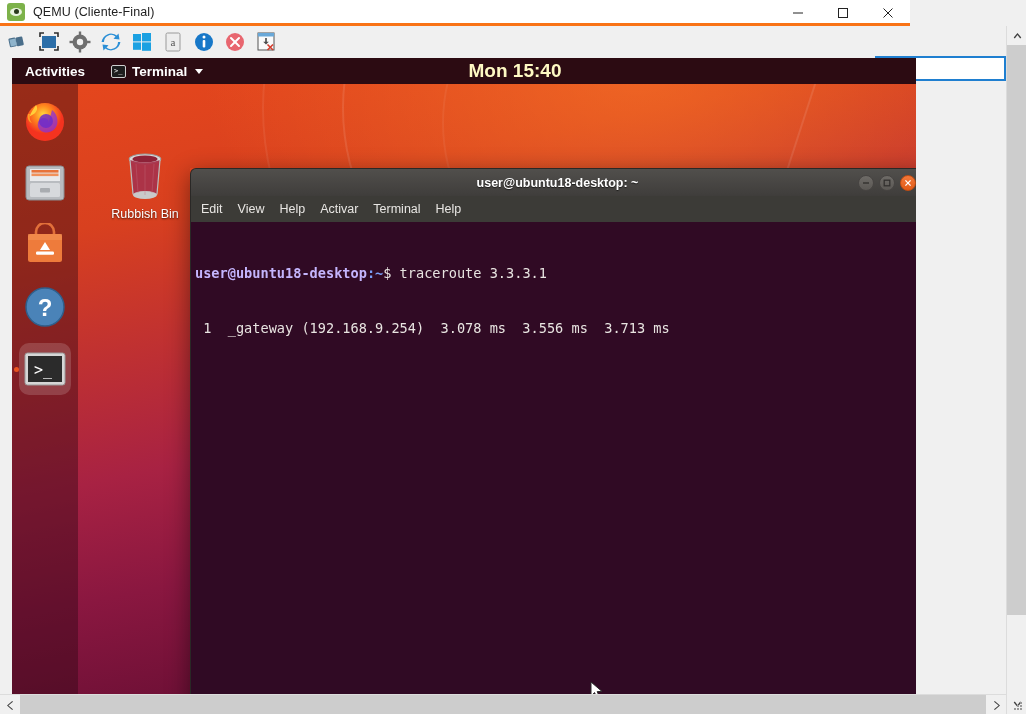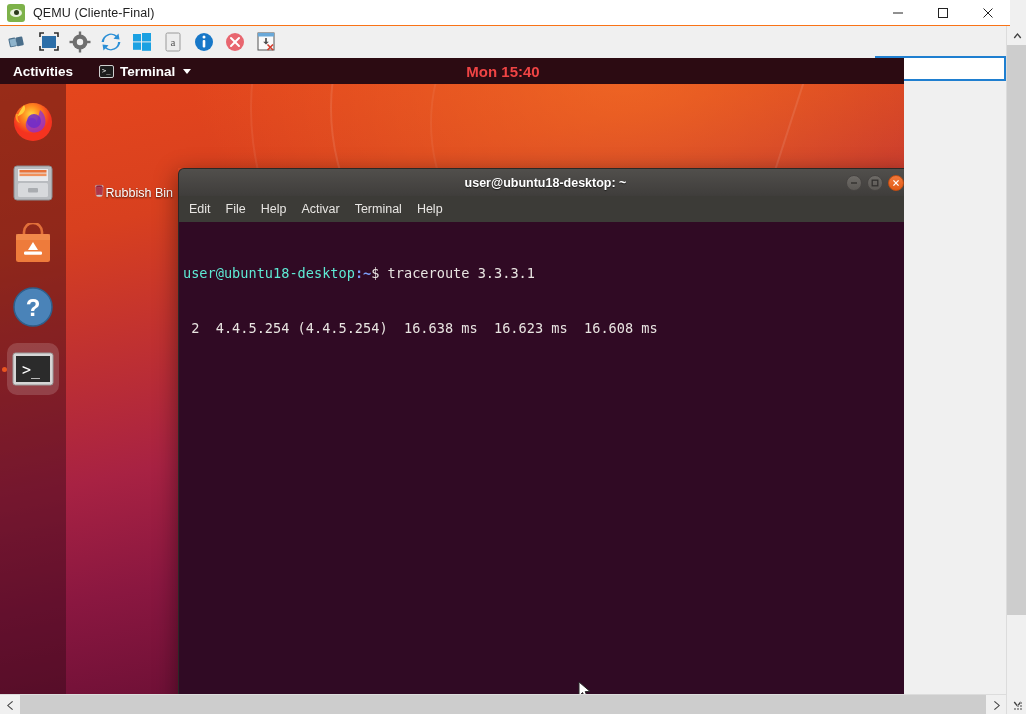--- a/index.html
+++ b/index.html
@@ -11,24 +11,24 @@
   }
 
   
   #qemu-window {
     position:relative; width:1026px; height:714px;
     background:#f0f0f0;
   }
 
   
   #qemu-titlebar {
-    position:absolute; left:0; top:0; width:1010px; height:26px;
+    position:absolute; left:0; top:0; width:910px; height:26px;
     background:#ffffff;
     display:flex; align-items:center;
-    border-bottom:1px solid #f97316;
+    border-bottom:3px solid #f97316;
   }
   #qemu-app-icon {
     width:18px; height:18px; margin-left:7px; margin-right:8px;
     border-radius:3px;
     background:#7db24a;
     position:relative; flex:none;
     display:flex; align-items:center; justify-content:center;
   }
   #qemu-app-icon .eye {
     width:12px; height:8px; border-radius:50%;
@@ -75,21 +75,21 @@
     margin-right:10px;
   }
   #qemu-address-input {
     width:131px; height:25px; border:2px solid #1f7fd0; background:#ffffff;
     font-family:"Liberation Sans", sans-serif; font-size:12px;
     padding:0 3px; color:#111; outline:none;
   }
 
   
   #guest-screen {
-    position:absolute; left:0; top:58px; width:904px; height:636px;
+    position:absolute; left:12px; top:58px; width:904px; height:636px;
     overflow:hidden;
     background:#4e0a22;
   }
 
   
   #wallpaper {
     position:absolute; left:0; top:0; width:1006px; height:636px;
     background:
       radial-gradient(ellipse 700px 420px at 62% 2%, rgba(255,130,40,.55) 0%, rgba(255,110,30,0) 62%),
       linear-gradient(168deg, #e8481c 0%, #d8401f 22%, #a82243 52%, #8a1740 66%, #6e1036 80%, #58092a 100%);
@@ -146,21 +146,21 @@
     font-family:"DejaVu Sans Mono", monospace;
   }
   #app-menu-label { font-weight:bold; font-size:13.5px; }
   #app-menu-caret {
     width:0;height:0;border-left:4.5px solid transparent;
     border-right:4.5px solid transparent;border-top:5px solid #fff;
     margin-left:2px;
   }
   #clock {
     position:absolute; left:0; right:0; text-align:center;
-    font-weight:bold; font-size:15px; color:#ef4444; pointer-events:none;
+    font-weight:bold; font-size:19px; color:#fef9c3; pointer-events:none;
   }
   #tray {
     position:absolute; right:6px; display:flex; align-items:center; gap:12px;
   }
   #tray .trayitem { display:flex; align-items:center; }
   #tray-caret {
     width:0;height:0;border-left:4.5px solid transparent;
     border-right:4.5px solid transparent;border-top:5px solid #fff;
   }
 
@@ -182,21 +182,21 @@
   }
   .dock-item.active .tile { background:rgba(255,255,255,.16); }
   .dock-dot {
     position:absolute; left:2px; top:50%; margin-top:-2.5px;
     width:5px; height:5px; border-radius:50%; background:#e95420;
   }
 
   
   #desktop-icon-trash {
     position:absolute; left:93px; top:92px; width:80px; height:82px;
-    display:flex; align-items:center;
+    display:flex; flex-direction:column; align-items:center;
     z-index:5;
   }
   #trash-label {
     color:#ffffff; font-size:12.5px; margin-top:3px;
     text-shadow:0 1px 2px rgba(0,0,0,.7); white-space:nowrap;
   }
 
   
   #terminal-window {
     position:absolute; left:178px; top:110px; width:735px; height:548px;
@@ -242,21 +242,21 @@
     background:#300a24;
     border:1px solid #2a2826; border-top:none;
     border-bottom-left-radius:5px; border-bottom-right-radius:5px;
     padding:6px 0 0 4px;
     font-family:"DejaVu Sans Mono", monospace;
     font-size:13.6px; line-height:18.2px;
     color:#e8e4e1;
     overflow:hidden;
     white-space:pre;
   }
-  .prompt-user { color:#5eead4; font-weight:normal; }
+  .prompt-user { color:#c4b5fd; font-weight:bold; }
   .prompt-path { color:#7b9ff7; font-weight:bold; }
   .prompt-dollar { color:#e8e4e1; }
   .cursor-block {
     display:inline-block; width:8px; height:15px;
     background:#e8e4e1; vertical-align:-3px;
   }
 
   
   #watermark {
     position:absolute; right:8px; bottom:8px;
@@ -599,30 +599,30 @@
             <svg width="8" height="8" viewBox="0 0 8 8">
                 <line x1="1.4" y1="1.4" x2="6.6" y2="6.6" stroke="#fff" stroke-width="1.3"></line>
                 <line x1="6.6" y1="1.4" x2="1.4" y2="6.6" stroke="#fff" stroke-width="1.3"></line>
               </svg>
           </span>
         </div>
       </div>
 
       <div id="terminal-menubar">
         <span class="menu-item">Edit</span>
-        <span class="menu-item">File</span>
+        <span class="menu-item">View</span>
         <span class="menu-item">Help</span>
         <span class="menu-item">Activar</span>
         <span class="menu-item">Terminal</span>
         <span class="menu-item">Help</span>
       </div>
 
       <div id="terminal-body">
         <div><span class="prompt-user">user@ubuntu18-desktop</span><span class="prompt-path">:~</span><span class="prompt-dollar">$</span><span> traceroute 3.3.3.1</span></div>
-        <div> 2  4.4.5.254 (4.4.5.254)  16.638 ms  16.623 ms  16.608 ms</div>
+        <div> 1  _gateway (192.168.9.254)  3.078 ms  3.556 ms  3.713 ms</div>
       </div>
     </div>
 
     <div id="watermark">
       <div id="wm-line1">Activar Windows</div>
       <div id="wm-line2">Ve a Configuración para</div>
     </div>
 
     <svg id="mouse-cursor" width="14" height="20" viewBox="0 0 14 20">
       <path d="M1 1 L1 15 L4.6 11.6 L7 17.5 L9.6 16.3 L7.2 10.6 L12 10.4 Z" fill="#ffffff" stroke="#2a2a2a" stroke-width="1"></path>

